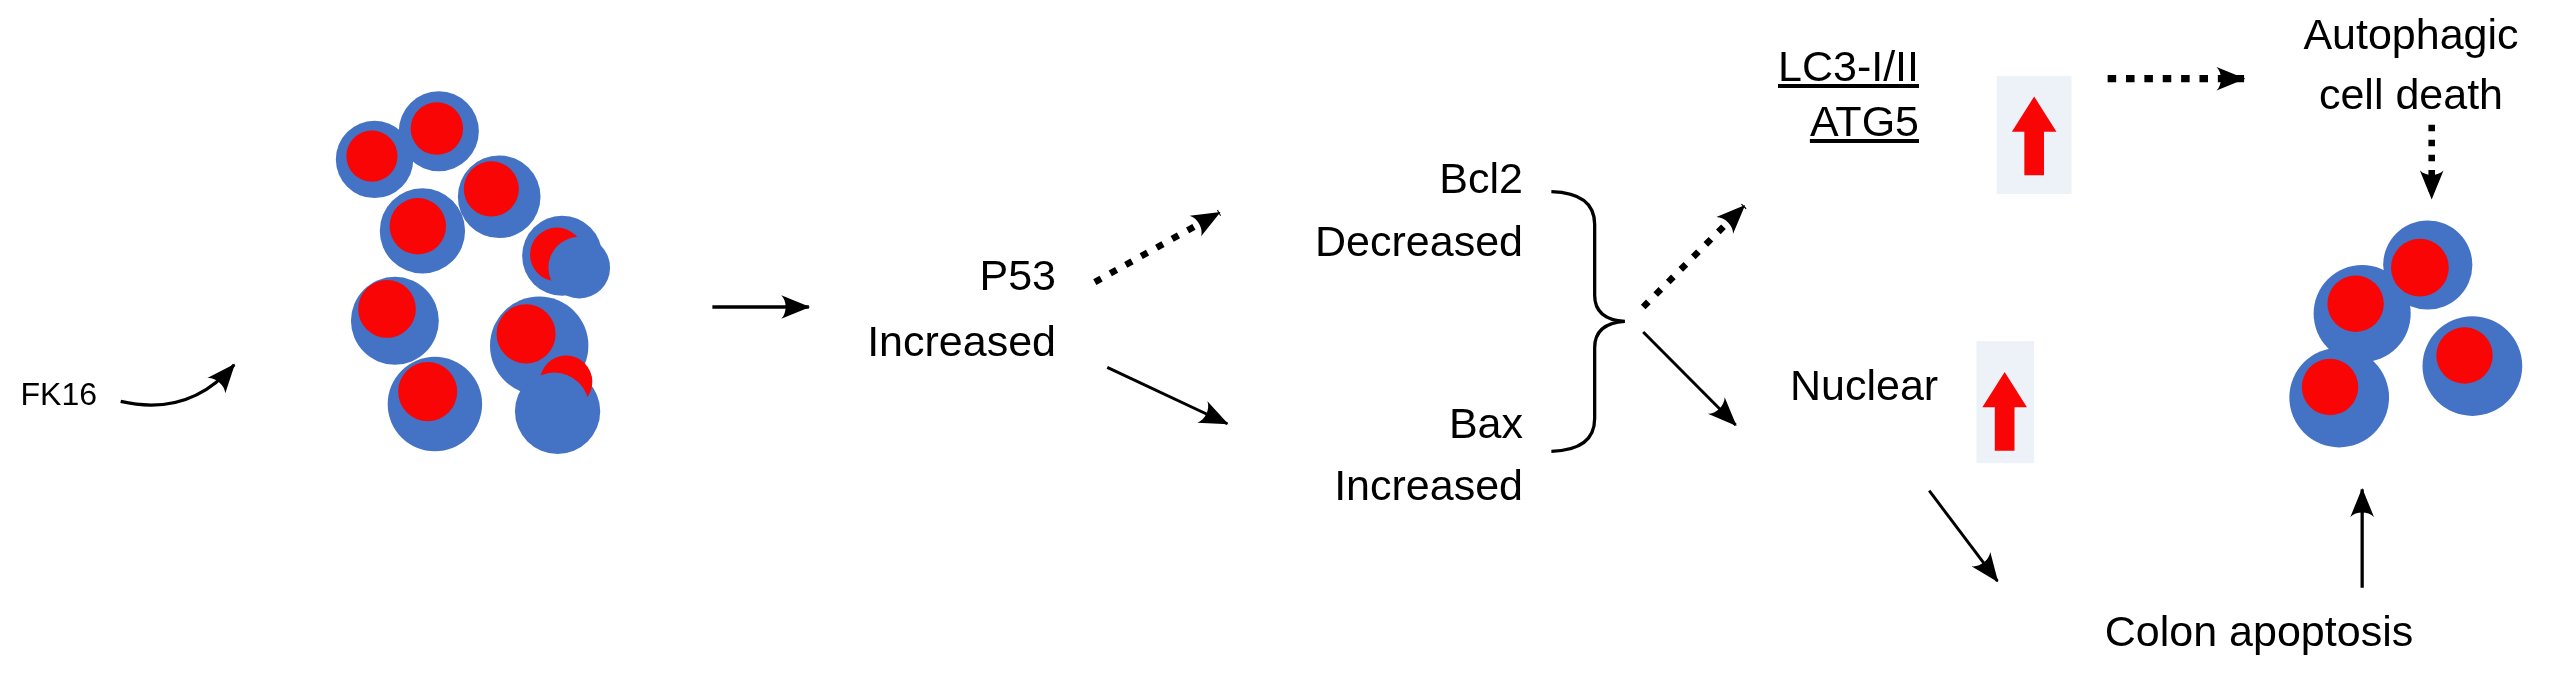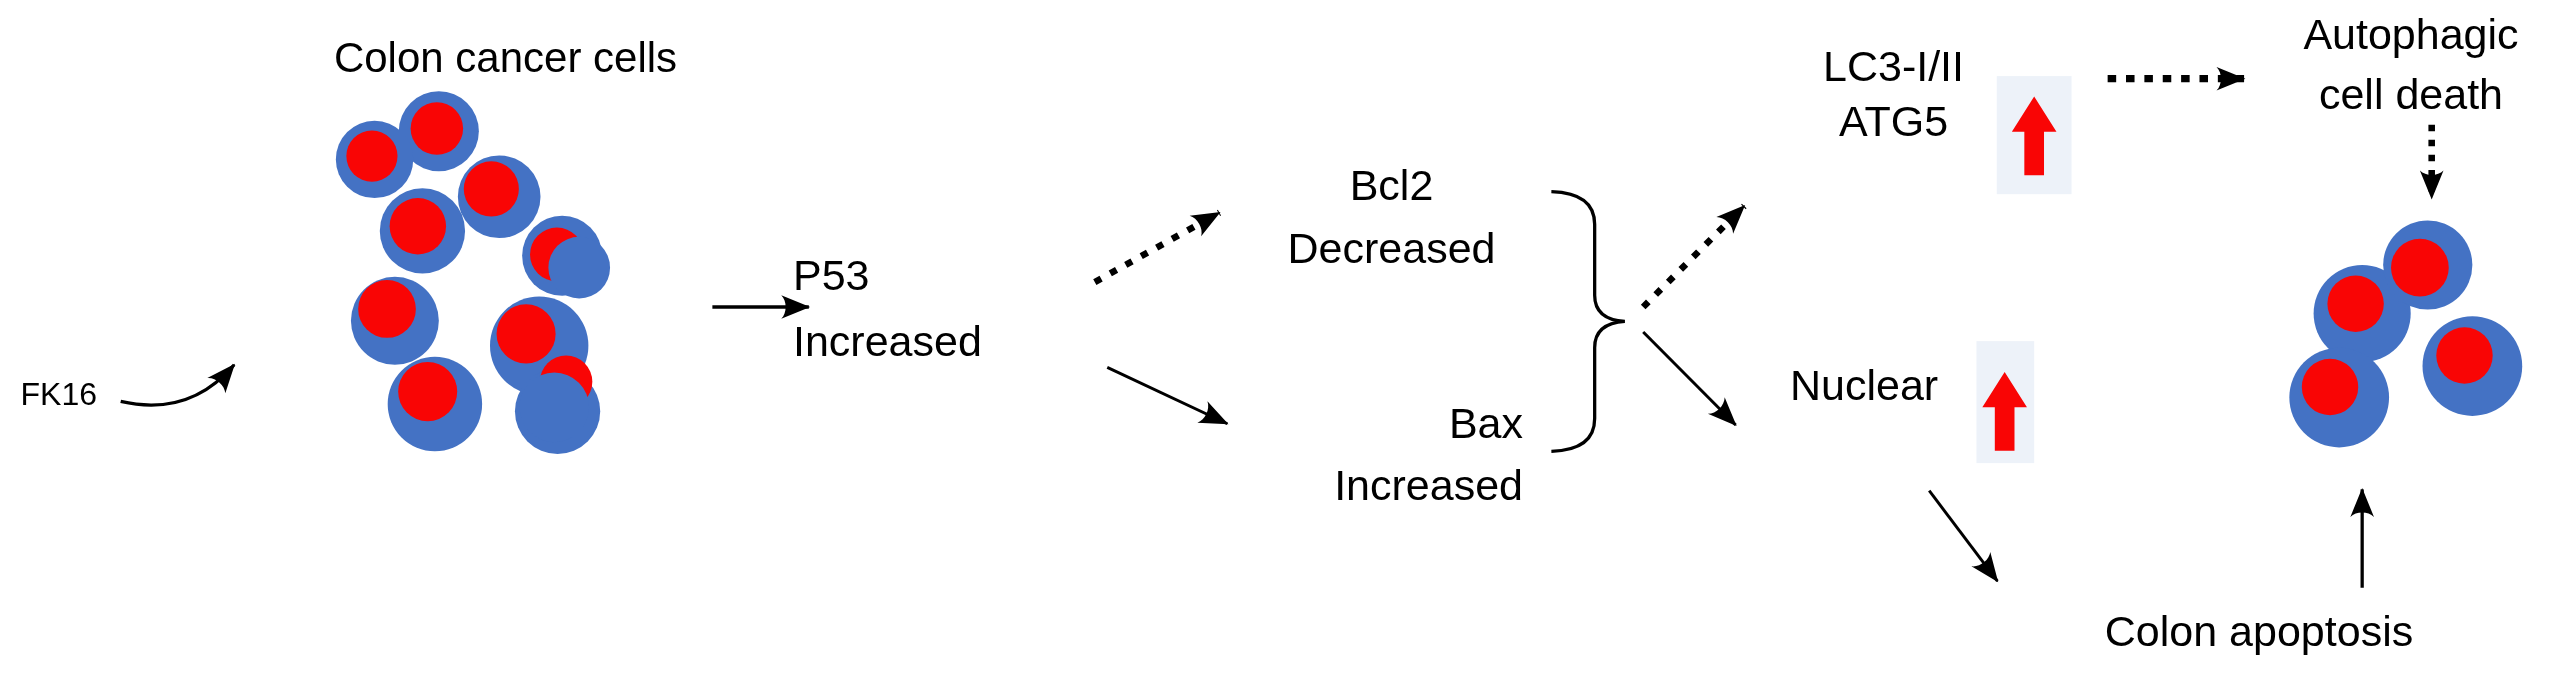--- a/index.html
+++ b/index.html
@@ -14,24 +14,24 @@
   .lbl{
     position:absolute;
     color:var(--c-text,#000);
     font-size:43px;
     line-height:1;
     white-space:nowrap;
   }
   .lbl span{display:block;}
   .t-fk16{left:9.8px;top:378px;width:98px;text-align:center;font-size:32px;}
   .t-title{left:302px;top:37px;width:407px;text-align:center;font-size:42px;}
-  .t-p53{left:793px;top:242px;width:263px;text-align:left;line-height:66px;}
-  .t-bcl2{left:1260px;top:154px;width:263px;text-align:center;line-height:63px;}
+  .t-p53{left:793px;top:242px;width:263px;text-align:right;line-height:66px;}
+  .t-bcl2{left:1260px;top:147px;width:263px;text-align:right;line-height:63px;}
   .t-bax{left:1260px;top:392px;width:263px;text-align:right;line-height:62px;}
-  .t-lc3{left:1823px;top:39px;text-align:center;line-height:55px;}
+  .t-lc3{left:1778px;top:39px;text-align:right;line-height:55px;text-decoration:underline;}
   .t-nuclear{left:1746px;top:354px;text-align:left;line-height:62px;margin-left:44px;}
   .t-autoph{left:2247px;top:4px;width:328px;text-align:center;line-height:60px;}
   .t-apopt{left:2095px;top:610px;width:328px;text-align:center;}
 
   .cell{fill:var(--c-cell,#4472C4);stroke:none;}
   .nucleus{fill:var(--c-nucleus,#F90505);stroke:none;}
   .redarrow{fill:var(--c-arrow_red,#F90505);stroke:none;}
   .shade{fill:var(--c-shade,#EDF2F9);stroke:none;}
   .ln{stroke:var(--c-line,#000);fill:none;stroke-width:4.5px;}
   .w5{stroke-width:5px;}
@@ -102,21 +102,20 @@
     <line class="ln dash-v" x1="3706" y1="190" x2="3706" y2="302" marker-end="url(#ah)"></line>
     <line class="ln" x1="2940" y1="748" x2="3044" y2="886" marker-end="url(#ah)"></line>
     <line class="ln w5" x1="3600" y1="896" x2="3600" y2="746" marker-end="url(#ah)"></line>
 
     <polygon class="redarrow" points="3066,201 3100,147 3134,201 3115,201 3115,267 3085,267 3085,201"></polygon>
     <polygon class="redarrow" points="3021,621 3055,567 3089,621 3070,621 3070,687 3040,687 3040,621"></polygon>
   </svg>
 
   <div class="lbl t-fk16">FK16</div>
 
-  <div class="lbl t-title">Colon cancer cells</div>
 
   <div class="lbl t-p53">
     <span>P53</span>
     <span>Increased</span>
   </div>
 
   <div class="lbl t-bcl2">
     <span>Bcl2</span>
     <span>Decreased</span>
   </div>

